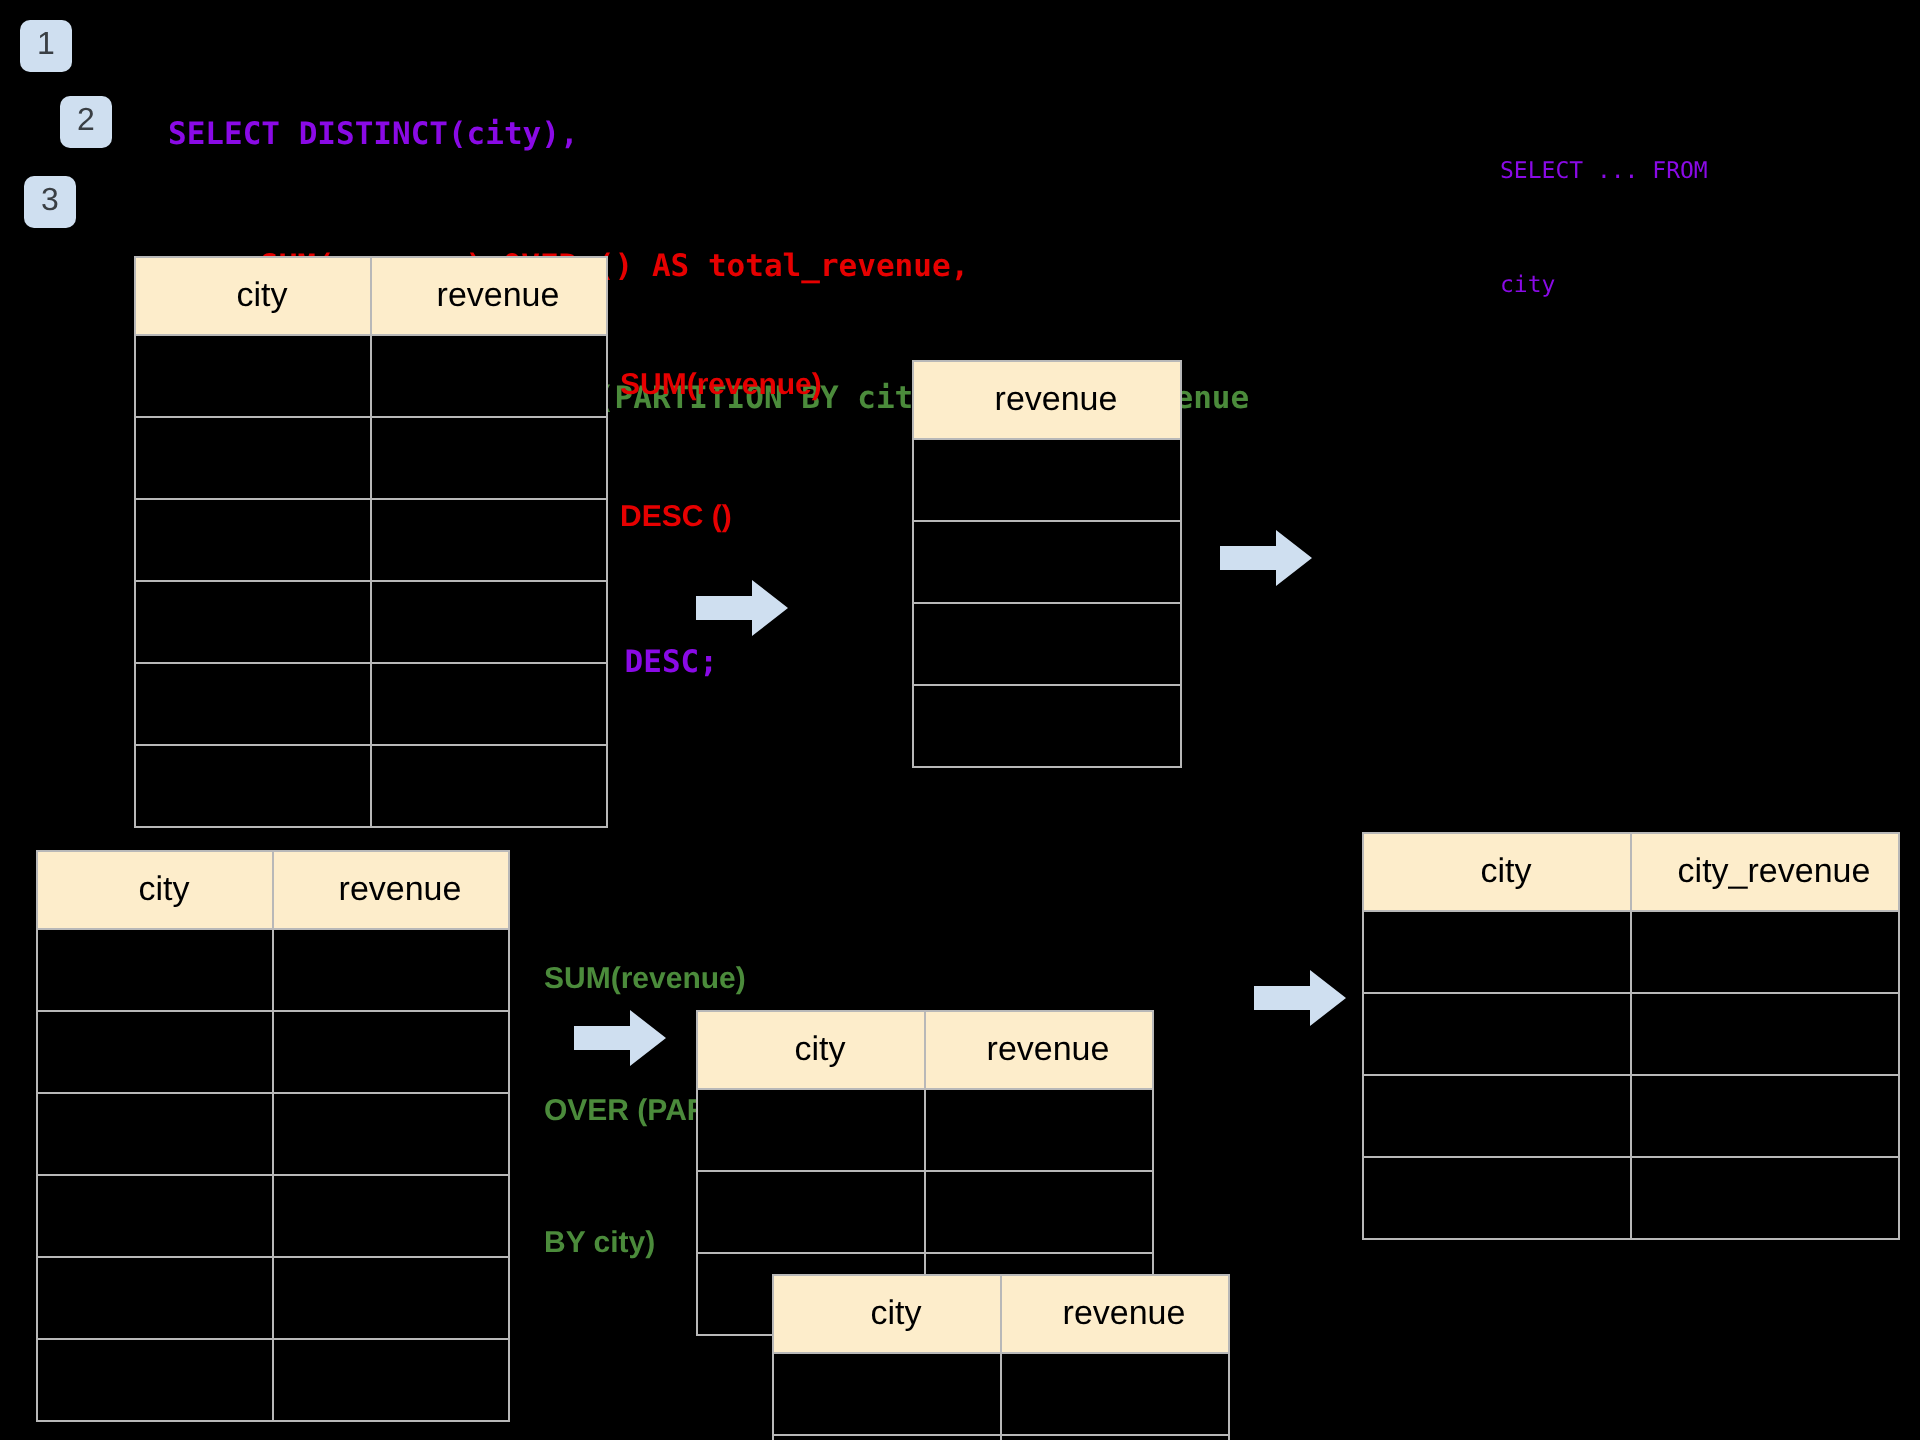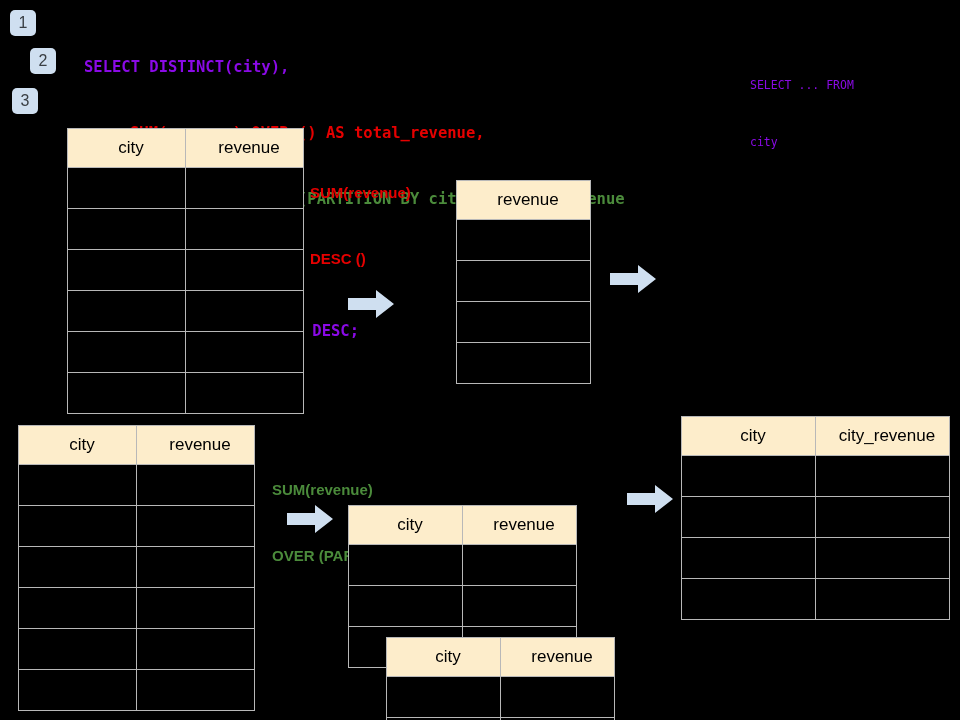--- a/index.html
+++ b/index.html
@@ -118,20 +118,21 @@
   </div>
 
   <div class="annot" style="left:310px;top:138px;color:#e60000;">
     <div>SUM(revenue)</div>
     <div>DESC ()</div>
   </div>
 
   <div class="annot" style="left:272px;top:435px;color:#4b8b3b;">
     <div>SUM(revenue)</div>
     <div>OVER (PARTITION</div>
+    <div>BY city)</div>
   </div>
 
   <table class="tbl" style="left:67px;top:128px;">
     <colgroup>
         <col style="width:118px">
         <col style="width:118px">
       </colgroup>
     <thead>
       <tr>
         <th>city</th>

